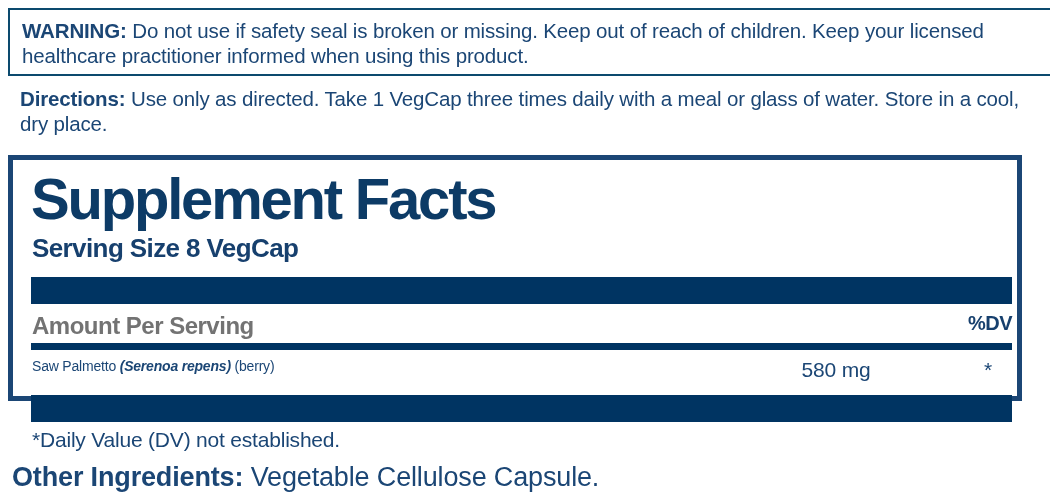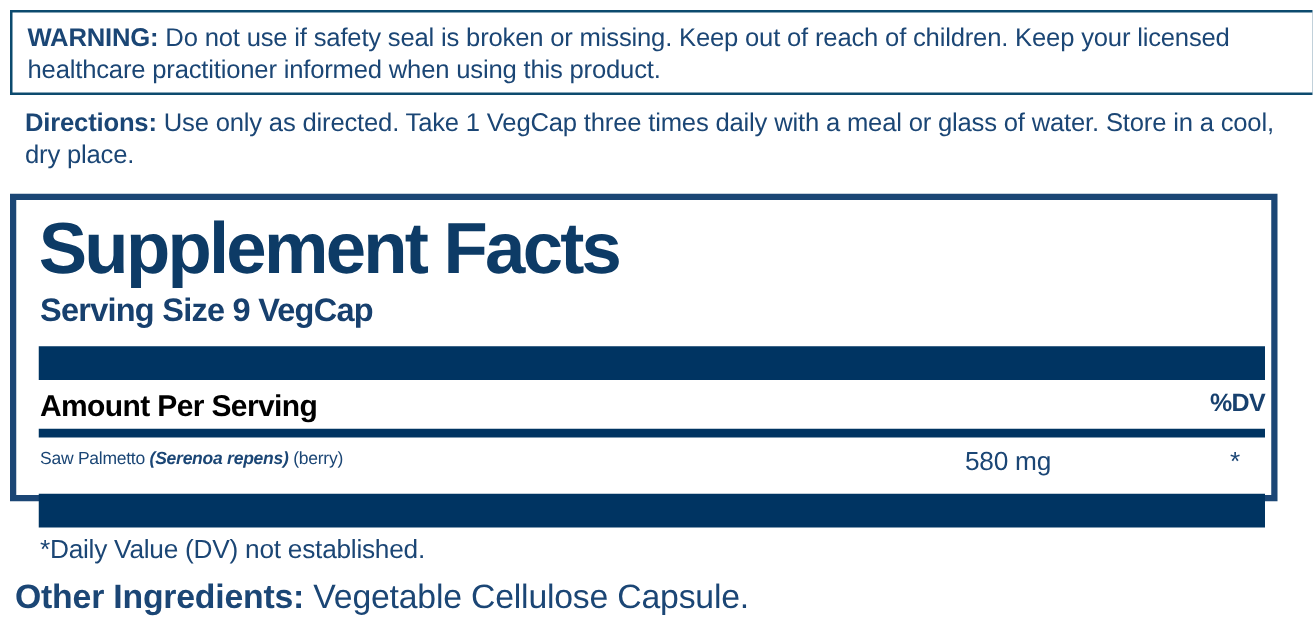--- a/index.html
+++ b/index.html
@@ -119,21 +119,21 @@
     width: 980px;
     height: 28px;
   }
   .amount-label {
     position: absolute;
     left: 0;
     top: 0;
     font-size: 24px;
     font-weight: bold;
     letter-spacing: -0.5px;
-    color: #000000;
+    color: #737373;
     white-space: nowrap;
   }
   .dv-label {
     position: absolute;
     right: 0;
     top: 0;
     font-size: 20px;
     font-weight: bold;
     letter-spacing: -0.5px;
     color: #17406e;
@@ -152,24 +152,24 @@
     left: 0;
     top: 0;
     font-size: 14px;
     letter-spacing: -0.2px;
     color: #1b4675;
     white-space: nowrap;
   }
   .ing-name i { font-style: italic; font-weight: bold; }
   .ing-amount {
     position: absolute;
-    left: 740px;
+    left: 724px;
     top: 0;
     width: 160px;
-    text-align: left;
+    text-align: center;
     font-size: 21px;
     letter-spacing: -0.2px;
     color: #1b4675;
     white-space: nowrap;
   }
   .ing-dv {
     position: absolute;
     right: 4px;
     top: 0;
     width: 40px;
@@ -210,21 +210,21 @@
     <div class="warning-text"><b>WARNING:</b><span> Do not use if safety seal is broken or missing. Keep out of reach of children. Keep your licensed healthcare practitioner informed when using this product.</span></div>
   </div>
 
   <div class="directions"><b>Directions:</b><span> Use only as directed. Take 1 VegCap three times daily with a meal or glass of water. Store in a cool, dry place.</span></div>
 
   <div class="sf-panel">
     <div class="sf-inner">
 
       <div class="sf-title">Supplement Facts</div>
 
-      <div class="sf-serving">Serving Size 9 VegCap</div>
+      <div class="sf-serving">Serving Size 8 VegCap</div>
 
       <div class="bar bar-thick-1"></div>
 
       <div class="amount-row">
         <div class="amount-label">Amount Per Serving</div>
         <div class="dv-label">%DV</div>
       </div>
 
       <div class="bar bar-thin-1"></div>
 

